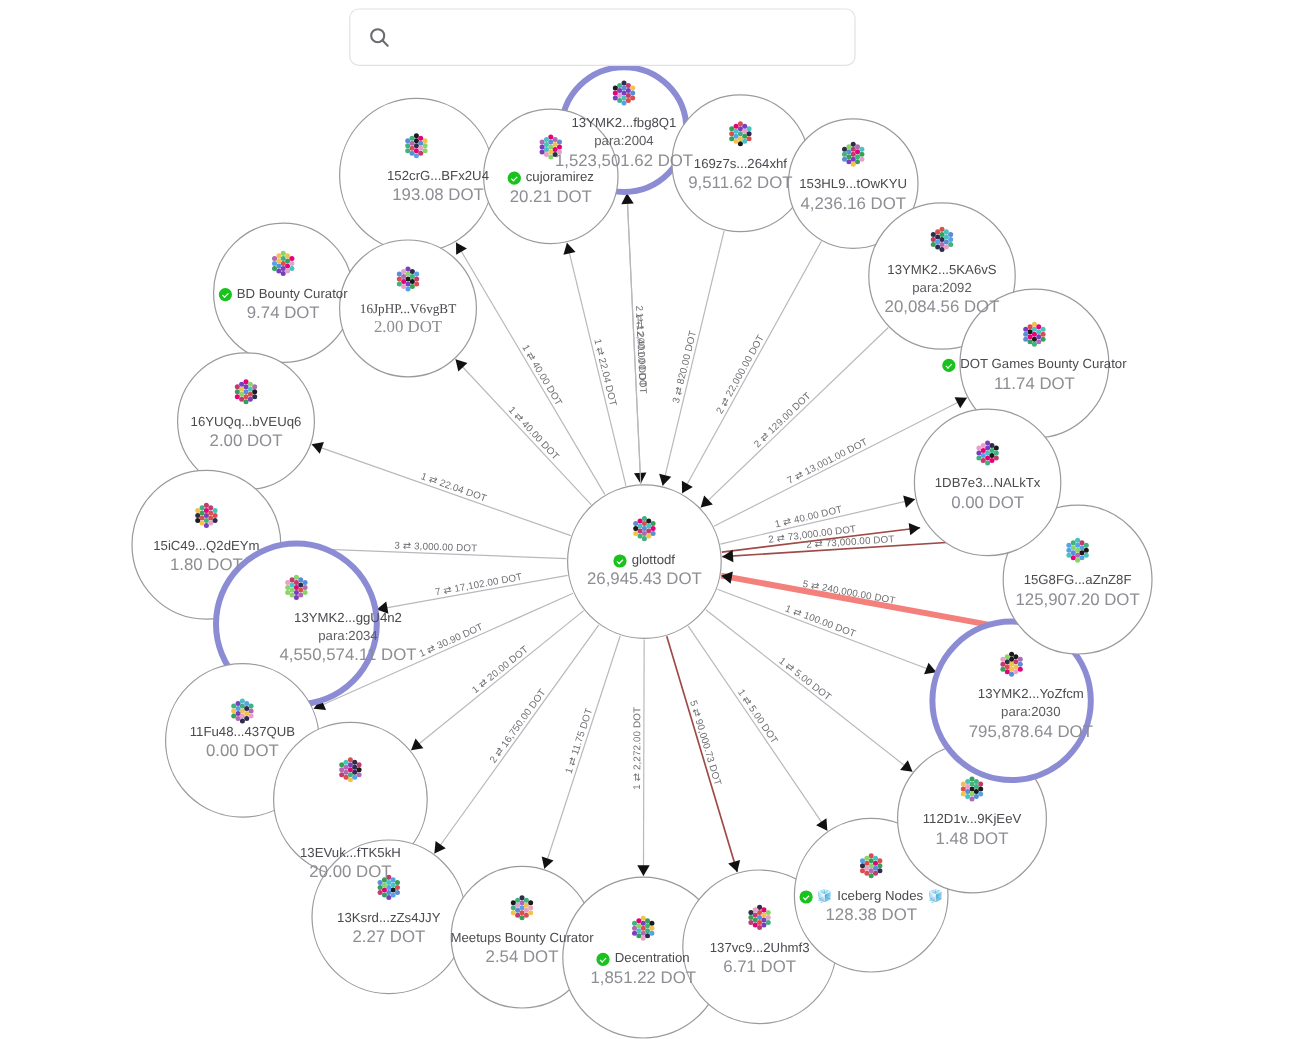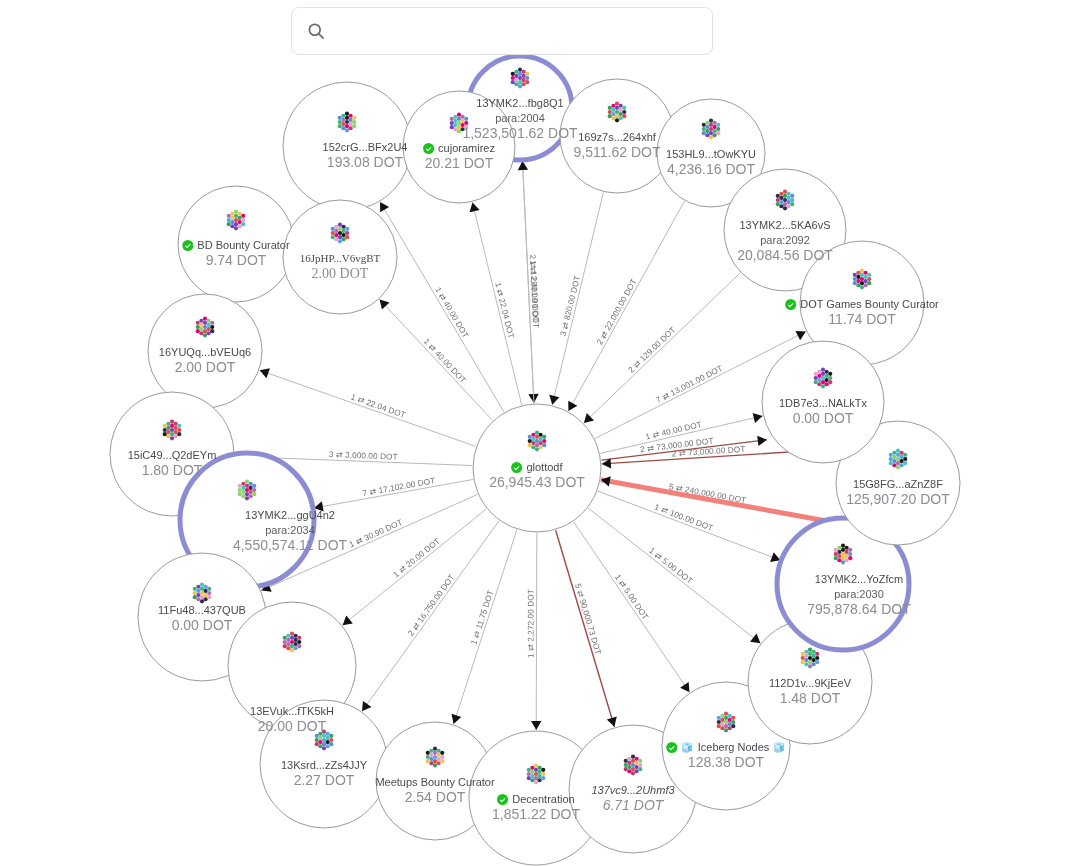--- a/index.html
+++ b/index.html
@@ -694,21 +694,21 @@
           <circle cx="1.6454" cy="2.8499999999999996" r="0.95" fill="#7a3fbf"></circle>
           <circle cx="-1.6454" cy="-2.8499999999999996" r="0.95" fill="#e8a0c8"></circle>
           <circle cx="-1.6454" cy="2.8499999999999996" r="0.95" fill="#e6007a"></circle>
           <circle cx="3.2908" cy="-1.9" r="0.95" fill="#8bd46a"></circle>
           <circle cx="3.2908" cy="0" r="0.95" fill="#e8a0c8"></circle>
           <circle cx="3.2908" cy="1.9" r="0.95" fill="#3fb27f"></circle>
           <circle cx="-3.2908" cy="-1.9" r="0.95" fill="#2d2d4d"></circle>
           <circle cx="-3.2908" cy="0" r="0.95" fill="#36a05a"></circle>
           <circle cx="-3.2908" cy="1.9" r="0.95" fill="#c23b6e"></circle>
         </svg></div>
-      <div class="nodelabel" style="left: 633px; top: 783px; font-style: italic;">
+      <div class="nodelabel" style="left: 633px; top: 783px;">
         <div class="nm">
           <span>137vc9...2Uhmf3</span>
         </div>
         <div class="amt">6.71 DOT</div>
       </div>
       <div class="ident" style="left: 726px; top: 724px;"><svg width="22" height="22" viewBox="-5 -5 10 10">
           <circle cx="0" cy="0" r="5" fill="#ffffff"></circle>
           <circle cx="0" cy="0" r="0.95" fill="#8bd46a"></circle>
           <circle cx="0" cy="-1.9" r="0.95" fill="#36a05a"></circle>
           <circle cx="0" cy="1.9" r="0.95" fill="#b06ab3"></circle>

